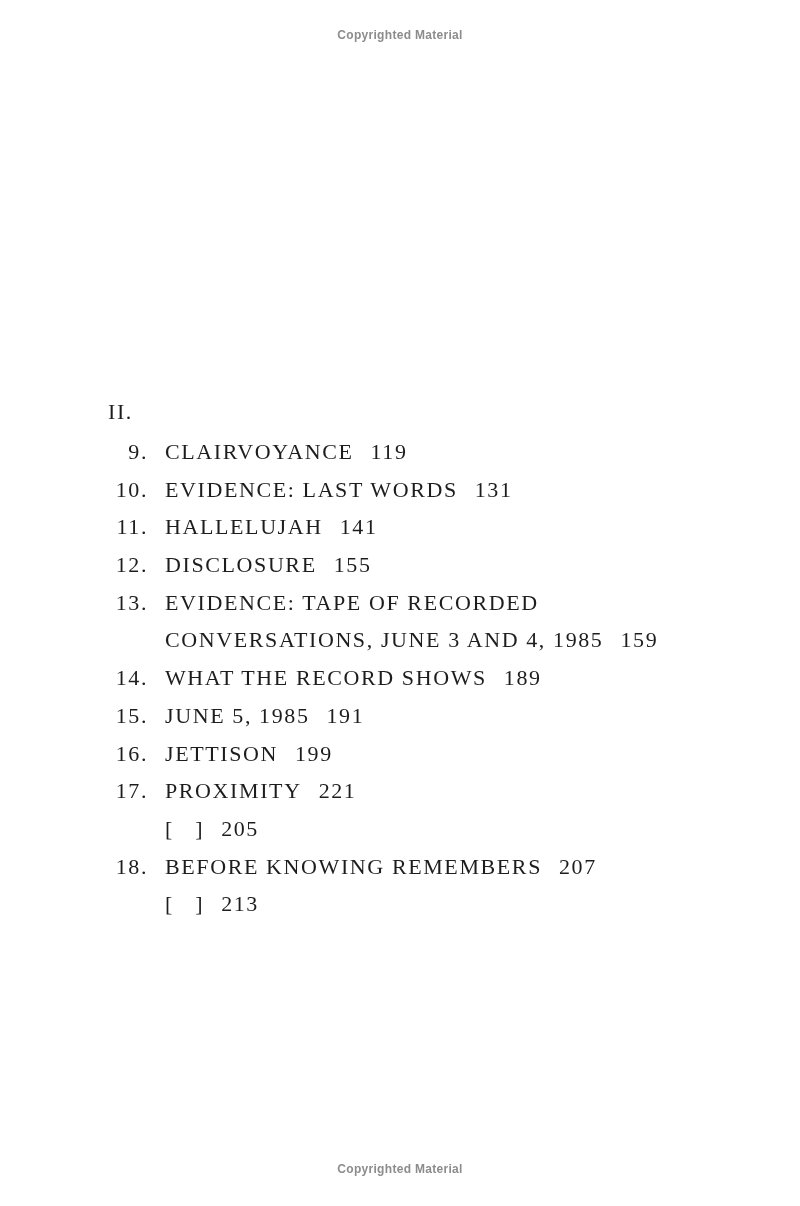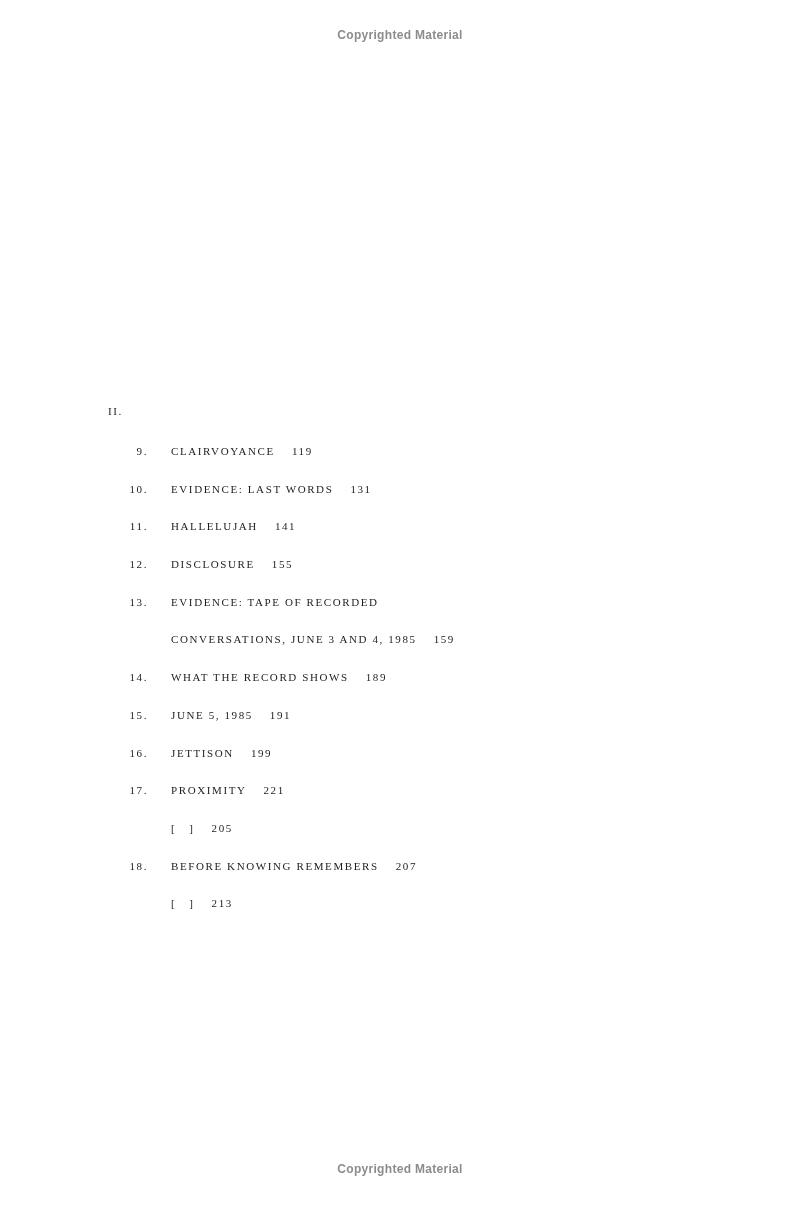--- a/index.html
+++ b/index.html
@@ -28,37 +28,37 @@
   }
   .banner.top { top: 28px; }
   .banner.bottom { top: 1162px; }
 
   .toc {
     position: absolute;
     left: 108px;
     top: 402px;
     width: 580px;
     color: #1d1d1d;
-    font-size: 11px;
+    font-size: 22px;
     letter-spacing: 1.6px;
   }
   .row {
     display: flex;
     line-height: 19px;
     margin-bottom: 18.7px;
     white-space: pre;
   }
   .section-row { margin-bottom: 21px; }
   .num {
     display: inline-block;
     width: 40px;
     text-align: right;
     flex: 0 0 40px;
   }
-  .title { margin-left: 23px; }
+  .title { margin-left: 17px; }
   .page-num { margin-left: 17px; }
   .extra-top { margin-top: 6px; }
   .ack-row { margin-top: 24px; }
 </style>
 </head>
 <body>
 
 <div class="page">
 
   <div class="banner top">Copyrighted Material</div>

